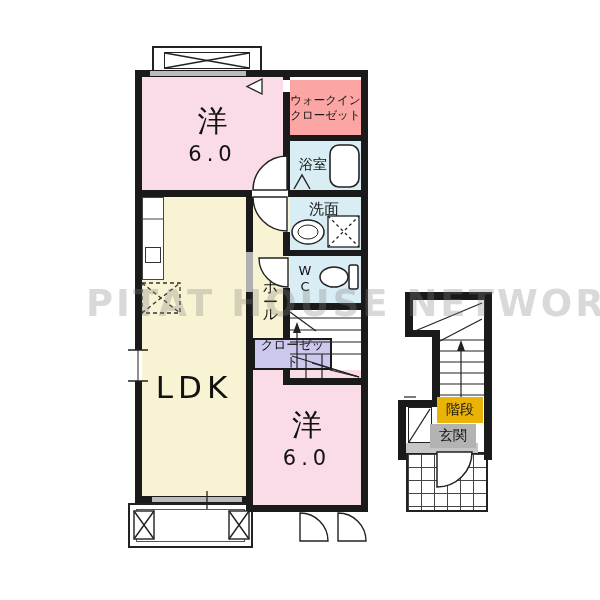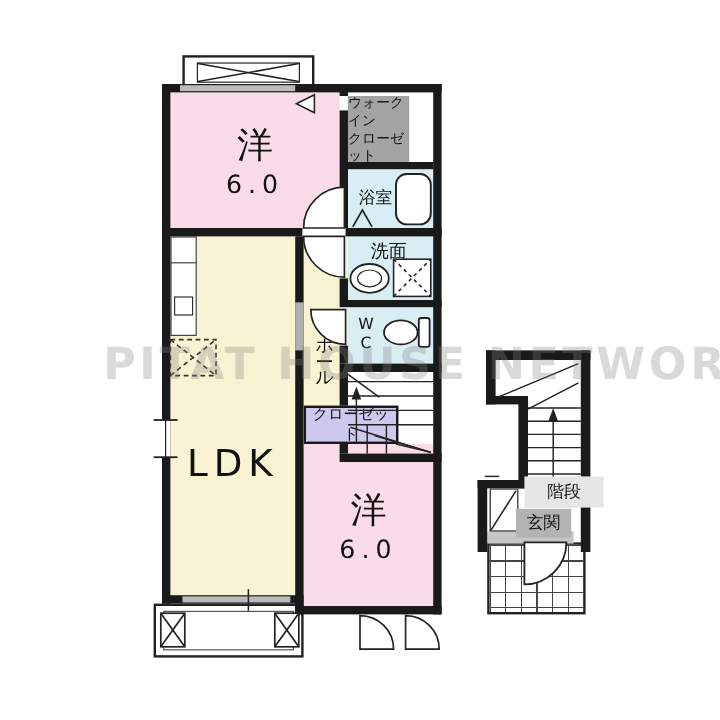--- a/index.html
+++ b/index.html
@@ -27,21 +27,21 @@
 </head>
 <body>
 
 <div id="canvas">
 
   <div class="room" style="left:142px;top:77px;width:141px;height:113px;background:#f9dce8;">
     <div class="big">洋</div>
     <div class="size">6.0</div>
   </div>
 
-  <div class="room small" style="left:290px;top:80px;width:51px;height:55px;background:#a3a3a3;font-size:11.5px;">
+  <div class="room small" style="left:290px;top:80px;width:71px;height:55px;background:#fca5a5;font-size:11.5px;">
     <div>ウォークイン</div>
     <div>クローゼット</div>
   </div>
 
   <div class="fill" style="left:290px;top:141px;width:71px;height:49px;background:#d9edf5;"></div>
   <div class="lbl" style="left:293px;top:156px;width:40px;height:18px;font-size:14px;">浴室</div>
 
   <div class="fill" style="left:290px;top:197px;width:71px;height:53px;background:#d9edf5;"></div>
   <div class="lbl" style="left:300px;top:200px;width:48px;height:18px;font-size:15px;">洗面</div>
 
@@ -98,21 +98,21 @@
   <div class="wall" style="left:283px;top:378px;width:85px;height:7px;"></div>
   <div class="wall" style="left:246px;top:197px;width:7px;height:315px;"></div>
   <div class="wall" style="left:135px;top:496px;width:118px;height:7px;"></div>
   <div class="wall" style="left:246px;top:505px;width:122px;height:7px;"></div>
 
   <div class="fill" style="left:405px;top:292px;width:87px;height:168px;background:#fff;"></div>
   <div class="fill" style="left:406px;top:443px;width:72px;height:10px;background:#c6c6c6;z-index:16;"></div>
   <div class="fill" style="left:408px;top:407px;width:24px;height:36px;background:#fff;border:1.5px solid #222;box-sizing:border-box;z-index:33;"></div>
   <div class="grid abs" style="left:406px;top:452px;width:78px;height:56px;"></div>
 
-  <div class="lbl" style="left:437px;top:397px;width:66px;height:26px;background:#e5e5e5;font-size:14px;z-index:33;">階段</div>
+  <div class="lbl" style="left:437px;top:397px;width:46px;height:26px;background:#eab308;font-size:14px;z-index:33;">階段</div>
   <div class="lbl" style="left:430px;top:424px;width:46px;height:24px;background:#b3b3b3;font-size:14px;z-index:33;">玄関</div>
 
   <div class="wall" style="left:405px;top:292px;width:87px;height:8px;"></div>
   <div class="wall" style="left:484px;top:292px;width:8px;height:168px;"></div>
   <div class="wall" style="left:405px;top:292px;width:8px;height:45px;"></div>
   <div class="wall" style="left:405px;top:330px;width:35px;height:7px;"></div>
   <div class="wall" style="left:432px;top:330px;width:8px;height:77px;"></div>
   <div class="wall" style="left:398px;top:400px;width:42px;height:7px;"></div>
   <div class="wall" style="left:398px;top:400px;width:8px;height:60px;"></div>
 

